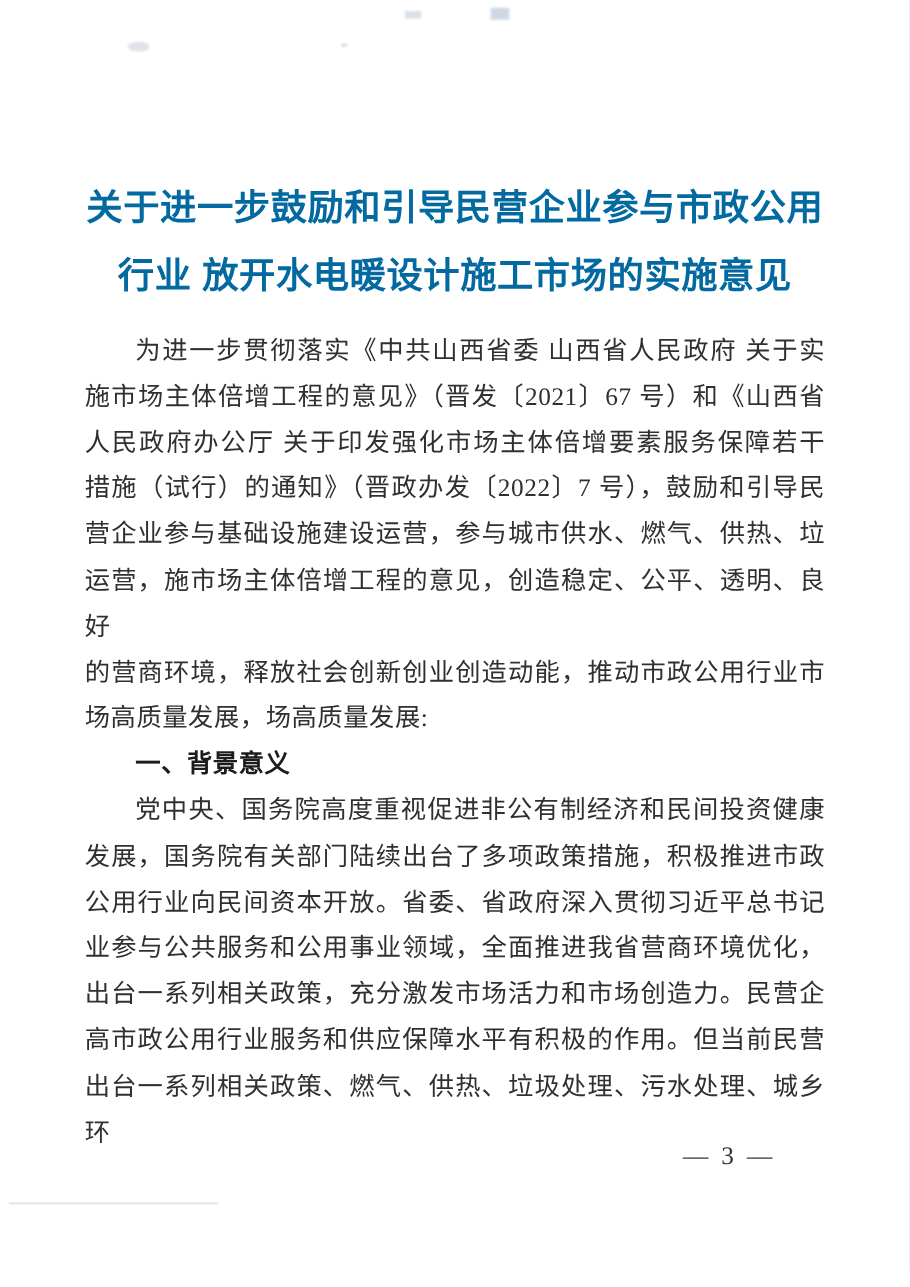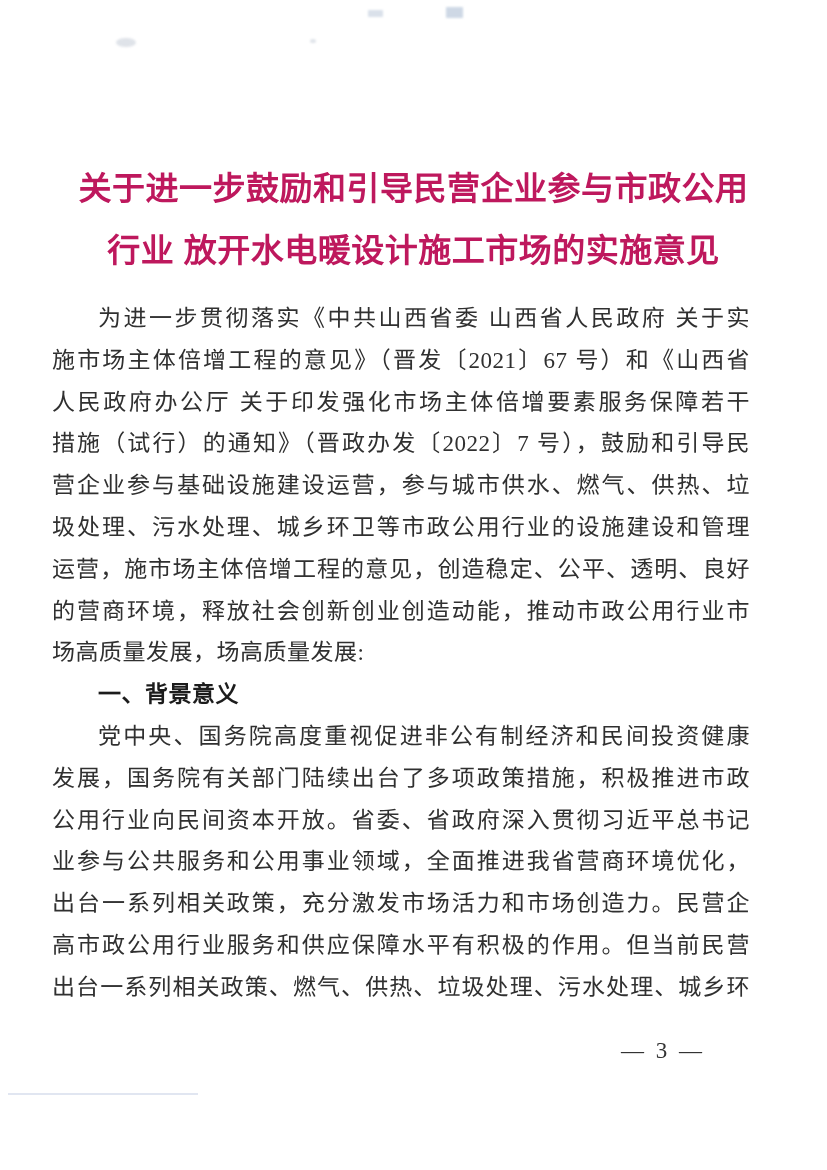--- a/index.html
+++ b/index.html
@@ -15,25 +15,25 @@
     overflow: hidden;
     font-family: "Liberation Serif", serif;
   }
   .doc-title {
     margin: 158px 48px 0 48px;
     text-align: center;
     font-family: "Liberation Sans", sans-serif;
     font-weight: 700;
     font-size: 33px;
     line-height: 62px;
-    color: #be185d;
+    color: #0369a1;
     letter-spacing: 0.5px;
   }
   .doc-body {
-    margin: 16px 77px 0 52px;
+    margin: 16px 77px 0 77px;
     font-size: 23px;
     line-height: 41.8px;
     color: #303030;
     letter-spacing: 0.5px;
   }
   .line {
     white-space: nowrap;
   }
   .line.j {
     white-space: normal;
@@ -89,21 +89,20 @@
     <div class="title-line">关于进一步鼓励和引导民营企业参与市政公用</div>
     <div class="title-line">行业 放开水电暖设计施工市场的实施意见</div>
   </h1>
 
   <div class="doc-body">
     <div class="line j indent">为进一步贯彻落实《中共山西省委 山西省人民政府 关于实</div>
     <div class="line j">施市场主体倍增工程的意见》（晋发〔2021〕67 号）和《山西省</div>
     <div class="line j">人民政府办公厅 关于印发强化市场主体倍增要素服务保障若干</div>
     <div class="line j">措施（试行）的通知》（晋政办发〔2022〕7 号），鼓励和引导民</div>
     <div class="line j">营企业参与基础设施建设运营，参与城市供水、燃气、供热、垃</div>
-    <div class="line j">圾处理、污水处理、城乡环卫等市政公用行业的设施建设和管理</div>
     <div class="line j">运营，施市场主体倍增工程的意见，创造稳定、公平、透明、良好</div>
     <div class="line j">的营商环境，释放社会创新创业创造动能，推动市政公用行业市</div>
     <div class="line">场高质量发展，场高质量发展:</div>
 
     <div class="line heading">一、背景意义</div>
 
     <div class="line j indent">党中央、国务院高度重视促进非公有制经济和民间投资健康</div>
     <div class="line j">发展，国务院有关部门陆续出台了多项政策措施，积极推进市政</div>
     <div class="line j">公用行业向民间资本开放。省委、省政府深入贯彻习近平总书记</div>
     <div class="line j">业参与公共服务和公用事业领域，全面推进我省营商环境优化，</div>

